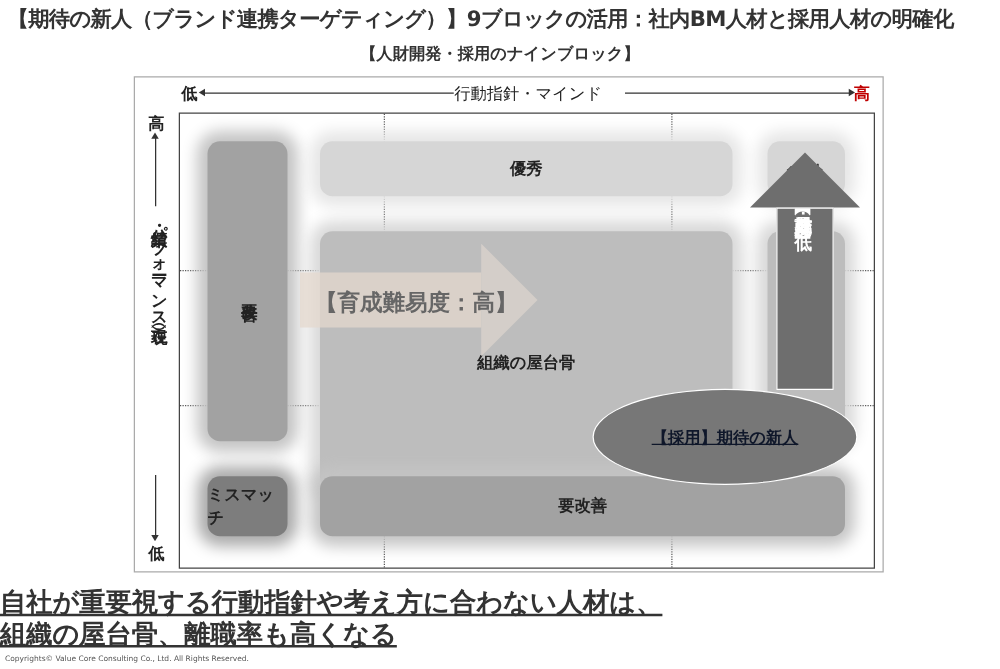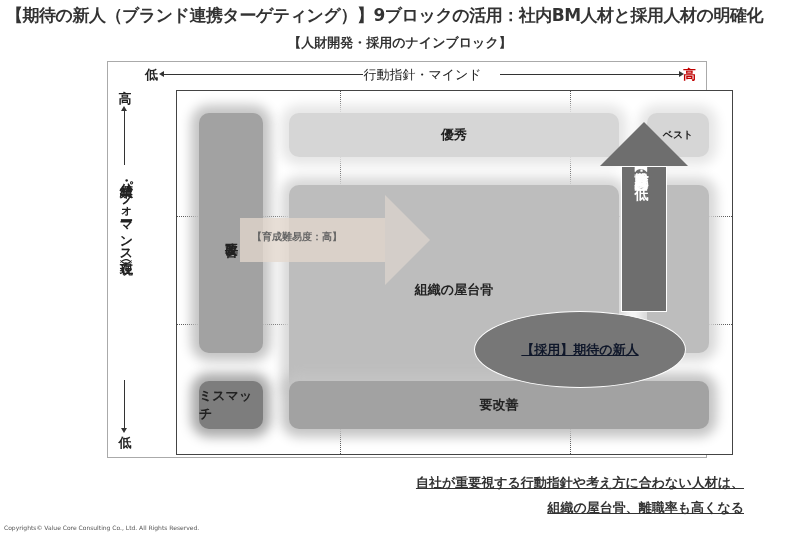--- a/index.html
+++ b/index.html
@@ -17,40 +17,40 @@
   .xaxis .arrowL { position:absolute; left:14px; top:5px; width:0; height:0; border-top:3px solid transparent; border-bottom:3px solid transparent; border-right:5px solid #333; }
   .xaxis .arrowR { position:absolute; left:534px; top:5px; width:0; height:0; border-top:3px solid transparent; border-bottom:3px solid transparent; border-left:5px solid #333; }
   .yaxis { position:absolute; left:112px; top:90px; width:26px; height:362px; }
   .yaxis .hi { position:absolute; top:0; left:0; width:26px; text-align:center; font-size:13px; font-weight:bold; }
   .yaxis .lo { position:absolute; bottom:0; left:0; width:26px; text-align:center; font-size:13px; font-weight:bold; }
   .yaxis .vline1 { position:absolute; left:12px; top:20px; width:1px; height:55px; background:#333; }
   .yaxis .vline2 { position:absolute; left:12px; top:290px; width:1px; height:50px; background:#333; }
   .yaxis .arrowU { position:absolute; left:9px; top:16px; border-left:3px solid transparent; border-right:3px solid transparent; border-bottom:5px solid #333; }
   .yaxis .arrowD { position:absolute; left:9px; top:338px; border-left:3px solid transparent; border-right:3px solid transparent; border-top:5px solid #333; }
   .yaxis .label { position:absolute; left:3px; top:85px; width:20px; font-size:13px; font-weight:bold; writing-mode:vertical-rl; text-orientation:upright; letter-spacing:-1px; }
-  .grid { position:absolute; left:143px; top:90px; width:555px; height:363px; border:1px solid #444; background:#fff;margin-left:33px; }
+  .grid { position:absolute; left:143px; top:90px; width:555px; height:363px; border:1px solid #444; background:#fff; }
   .vdot { position:absolute; top:0; bottom:0; width:0; border-left:1px dotted #555; }
   .hdot { position:absolute; left:0; right:0; height:0; border-top:1px dotted #555; }
   .cell { position:absolute; border-radius:10px; display:flex; align-items:center; justify-content:center; font-size:13px; font-weight:bold; color:#222; }
   .c-light { background:#d6d6d6; box-shadow:0 0 12px 8px #e6e6e6; }
   .c-mid { background:#bdbdbd; box-shadow:0 0 12px 8px #d8d8d8; }
   .c-dark { background:#a2a2a2; box-shadow:0 0 12px 8px #c4c4c4; }
   .c-darker { background:#7d7d7d; box-shadow:0 0 12px 8px #aaaaaa;justify-content:flex-end; }
   .vtext { writing-mode:vertical-rl; text-orientation:upright; }
   .harrow { position:absolute; left:240px; top:195px; width:190px; height:90px; }
   .harrow .body { position:absolute; left:0; top:23px; width:145px; height:44px; background:rgba(228,216,206,0.75); }
   .harrow .head { position:absolute; left:145px; top:0; width:0; height:0; border-top:45px solid transparent; border-bottom:45px solid transparent; border-left:45px solid rgba(220,212,206,0.75); }
-  .harrow .text { position:absolute; left:12px; top:35px; font-size:10px; font-weight:bold; color:#666; white-space:nowrap; }
+  .harrow .text { position:absolute; left:12px; top:35px; font-size:18px; font-weight:bold; color:#666; white-space:nowrap; }
   .varrow { position:absolute; left:600px; top:122px; width:88px; height:190px; }
   .varrow .head { position:absolute; left:0; top:0; width:0; height:0; border-left:44px solid transparent; border-right:44px solid transparent; border-bottom:44px solid #6e6e6e; }
   .varrow .body { position:absolute; left:21px; top:44px; width:46px; height:146px; background:#6e6e6e; border:1px solid #fff; box-sizing:border-box; }
   .varrow .text { position:absolute; left:33px; top:40px; font-size:14px; font-weight:bold; color:#fff; writing-mode:vertical-rl; text-orientation:upright; }
   .ellipse { position:absolute; left:474px; top:311px; width:210px; height:75px; border-radius:50%; background:#777; border:1px solid #fff; display:flex; align-items:center; justify-content:center; }
   .ellipse span { color:#0f172a; font-size:13px; font-weight:bold; text-decoration:underline; }
-  .bottom { position:absolute; left:0; width:744px; top:470px; text-align:right; font-size:13px; font-weight:bold; color:#333; line-height:25px; }
+  .bottom { position:absolute; left:0; width:744px; top:470px; text-align:left; font-size:21px; font-weight:bold; color:#333; line-height:25px; }
   .bottom span { text-decoration:underline; }
   .copy { position:absolute; left:4px; bottom:4px; font-size:6px; color:#555; }
 </style>
 </head>
 <body>
 
 <div class="title">【期待の新人（ブランド連携ターゲティング）】9ブロックの活用：社内BM人材と採用人材の明確化</div>
 <div class="subtitle">【人財開発・採用のナインブロック】</div>
 
 <div class="outer"></div>

